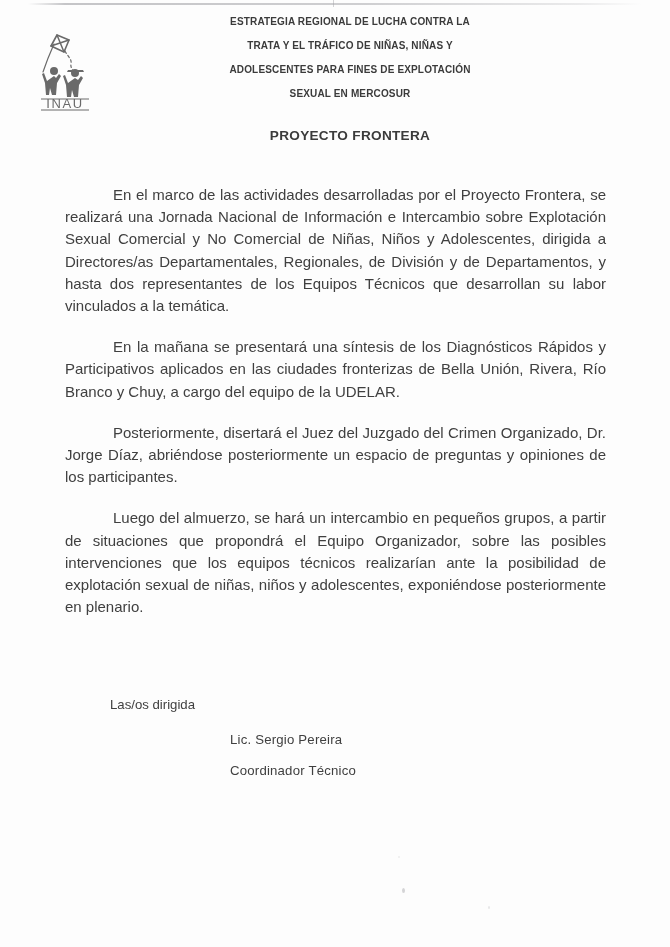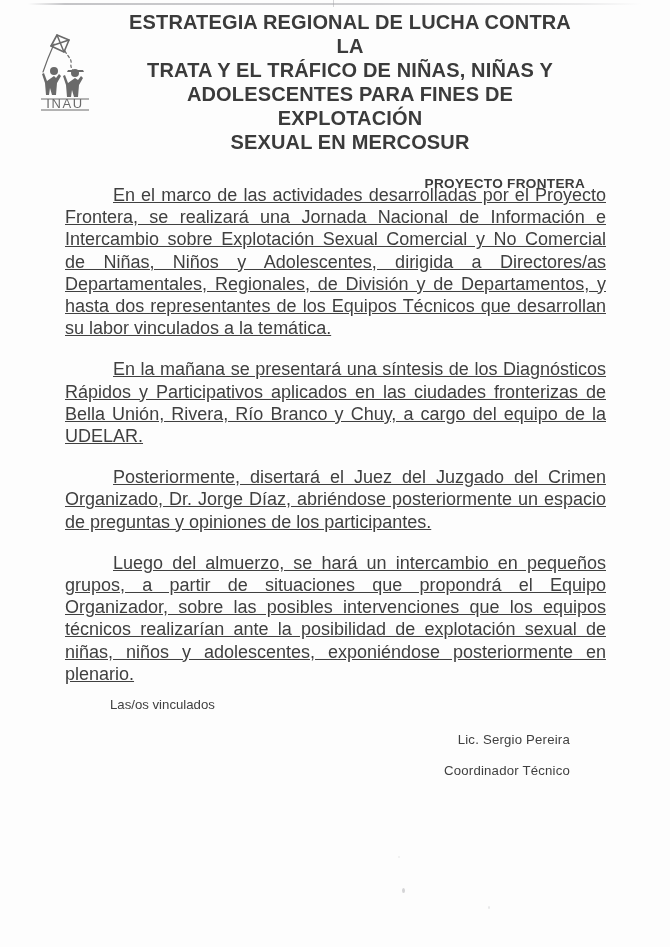--- a/index.html
+++ b/index.html
@@ -53,31 +53,31 @@
     position: absolute;
     top: 10px;
     left: 0;
     width: 670px;
   }
   .header-title {
     margin: 0 auto;
     width: 470px;
     padding-left: 30px;
     text-align: center;
-    font-size: 20px;
+    font-size: 10px;
     font-weight: bold;
     line-height: 24px;
     letter-spacing: 0.15px;
     color: #3b3b3b;
   }
   .header-subtitle {
     margin: 22px auto 0 auto;
     width: 470px;
     padding-left: 30px;
-    text-align: right;
+    text-align: center;
     font-size: 13.6px;
     font-weight: bold;
     letter-spacing: 0.3px;
     color: #3b3b3b;
   }
 
   
   .logo {
     position: absolute;
     top: 31px;
@@ -94,47 +94,46 @@
 
   
   .body-text {
     position: absolute;
     top: 184px;
     left: 65px;
     width: 541px;
   }
   .para {
     margin: 0 0 19px 0;
-    font-size: 18px;
+    font-size: 15px;
     line-height: 22.2px;
     text-align: justify;
     text-indent: 48px;
     color: #404040;
-    text-decoration: underline;
   }
   .para b {
     font-weight: bold;
     color: #303030;
   }
 
   
   .closing {
     position: absolute;
     top: 694px;
     left: 110px;
     font-size: 13.2px;
     line-height: 22px;
     color: #404040;
   }
   .signature {
     position: absolute;
     top: 724px;
     left: 230px;
     width: 340px;
-    text-align: right;
+    text-align: left;
     font-size: 13.2px;
     line-height: 31px;
     color: #404040;
   }
   .signature div {
     letter-spacing: 0.2px;
   }
 
   
   .speckle {
@@ -192,21 +191,21 @@
     <div class="header-subtitle">PROYECTO FRONTERA</div>
   </div>
 
   <div class="body-text">
     <p class="para">En el marco de las actividades desarrolladas por el Proyecto Frontera, se realizará una Jornada Nacional de Información e Intercambio sobre Explotación Sexual Comercial y No Comercial de Niñas, Niños y Adolescentes, dirigida a Directores/as Departamentales, Regionales, de División y de Departamentos, y hasta dos representantes de los Equipos Técnicos que desarrollan su labor vinculados a la temática.</p>
     <p class="para">En la mañana se presentará una síntesis de los Diagnósticos Rápidos y Participativos aplicados en las ciudades fronterizas de Bella Unión, Rivera, Río Branco y Chuy, a cargo del equipo de la UDELAR.</p>
     <p class="para">Posteriormente, disertará el Juez del Juzgado del Crimen Organizado, Dr. Jorge Díaz, abriéndose posteriormente un espacio de preguntas y opiniones de los participantes.</p>
     <p class="para">Luego del almuerzo, se hará un intercambio en pequeños grupos, a partir de situaciones que propondrá el Equipo Organizador, sobre las posibles intervenciones que los equipos técnicos realizarían ante la posibilidad de explotación sexual de niñas, niños y adolescentes, exponiéndose posteriormente en plenario.</p>
   </div>
 
-  <div class="closing">Las/os vinculados</div>
+  <div class="closing">Las/os dirigida</div>
 
   <div class="signature">
     <div>Lic. Sergio Pereira</div>
     <div>Coordinador Técnico</div>
   </div>
 
   <div class="speckle sp1"></div>
   <div class="speckle sp2"></div>
   <div class="speckle sp3"></div>
 

